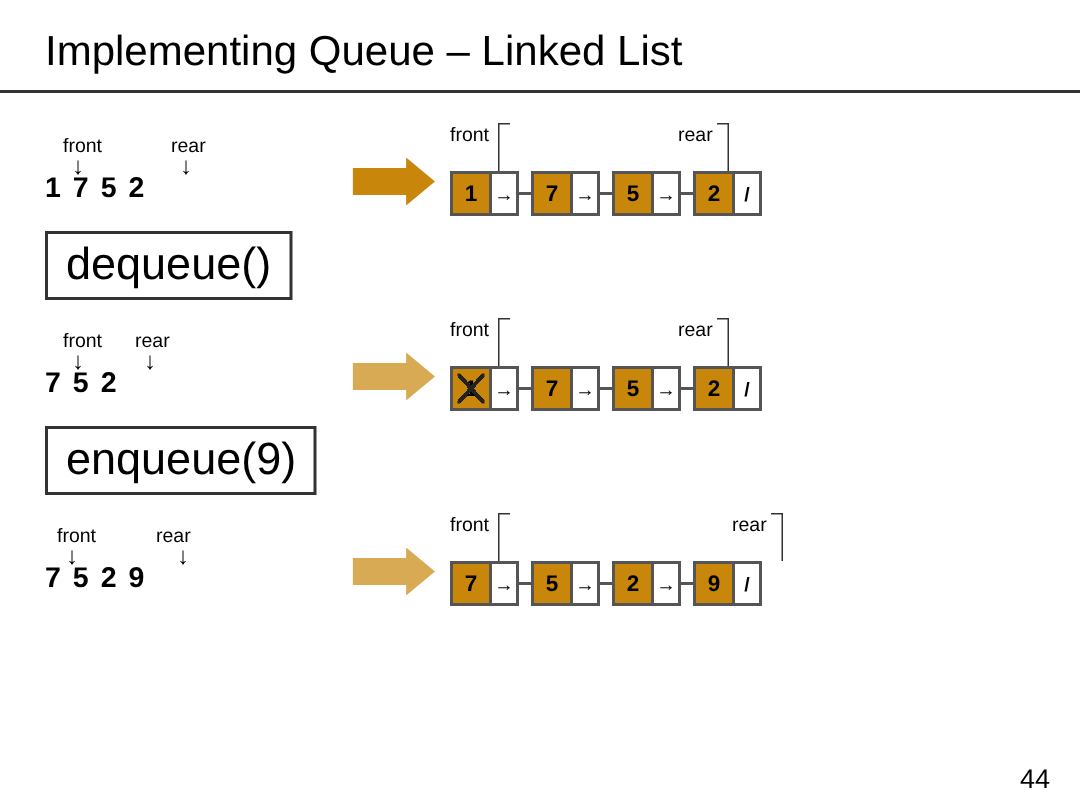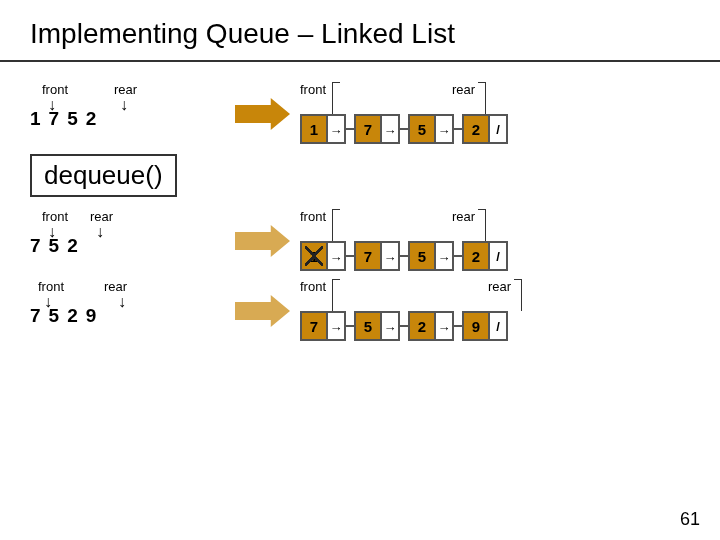--- a/index.html
+++ b/index.html
@@ -19,21 +19,21 @@
       border-bottom: 2px solid #333;
       margin-bottom: 0;
     }
 
     .content {
       padding: 10px 30px;
     }
 
     
     .section-label {
-      font-size: 26px;
+      font-size: 30px;
       border: 2px solid #333;
       display: inline-block;
       padding: 4px 12px;
       margin: 6px 0 4px 0;
       background: white;
     }
 
     
     .page-num {
       position: absolute;
@@ -43,21 +43,21 @@
     }
 
     .ll-nodes {
       display: flex;
       align-items: center;
     }
 
     
     .diag-section {
       display: flex;
-      align-items: flex-start;
+      align-items: center;
       margin: 4px 0;
       gap: 10px;
     }
 
     .diag-left {
       width: 195px;
       flex-shrink: 0;
       padding-top: 4px;
     }
 
@@ -300,20 +300,23 @@
           <span class="sconn"></span>
           <span class="snode">
               <span class="sv">2</span>
               <span class="sp nul"></span>
             </span>
         </div>
       </div>
     </div>
   </div>
 
+  <div style="margin: 4px 0;">
+    <span class="section-label">enqueue(9)</span>
+  </div>
 
   <div class="diag-section" style="margin-top:2px;">
 
     <div class="diag-left">
       <div class="ls-wrapper">
         <span class="ls-front" style="left:8px;">front</span>
         <span class="ls-rear" style="left:74px;">rear</span>
         <span class="ls-arrow" style="left:14px;">↓</span>
         <span class="ls-arrow" style="left:88px;">↓</span>
         <div class="ls-nums">
@@ -362,13 +365,13 @@
               <span class="sv">9</span>
               <span class="sp nul"></span>
             </span>
         </div>
       </div>
     </div>
   </div>
 
 </div>
 
-<div class="page-num">61</div>
+<div class="page-num">44</div>
 
 </body></html>

